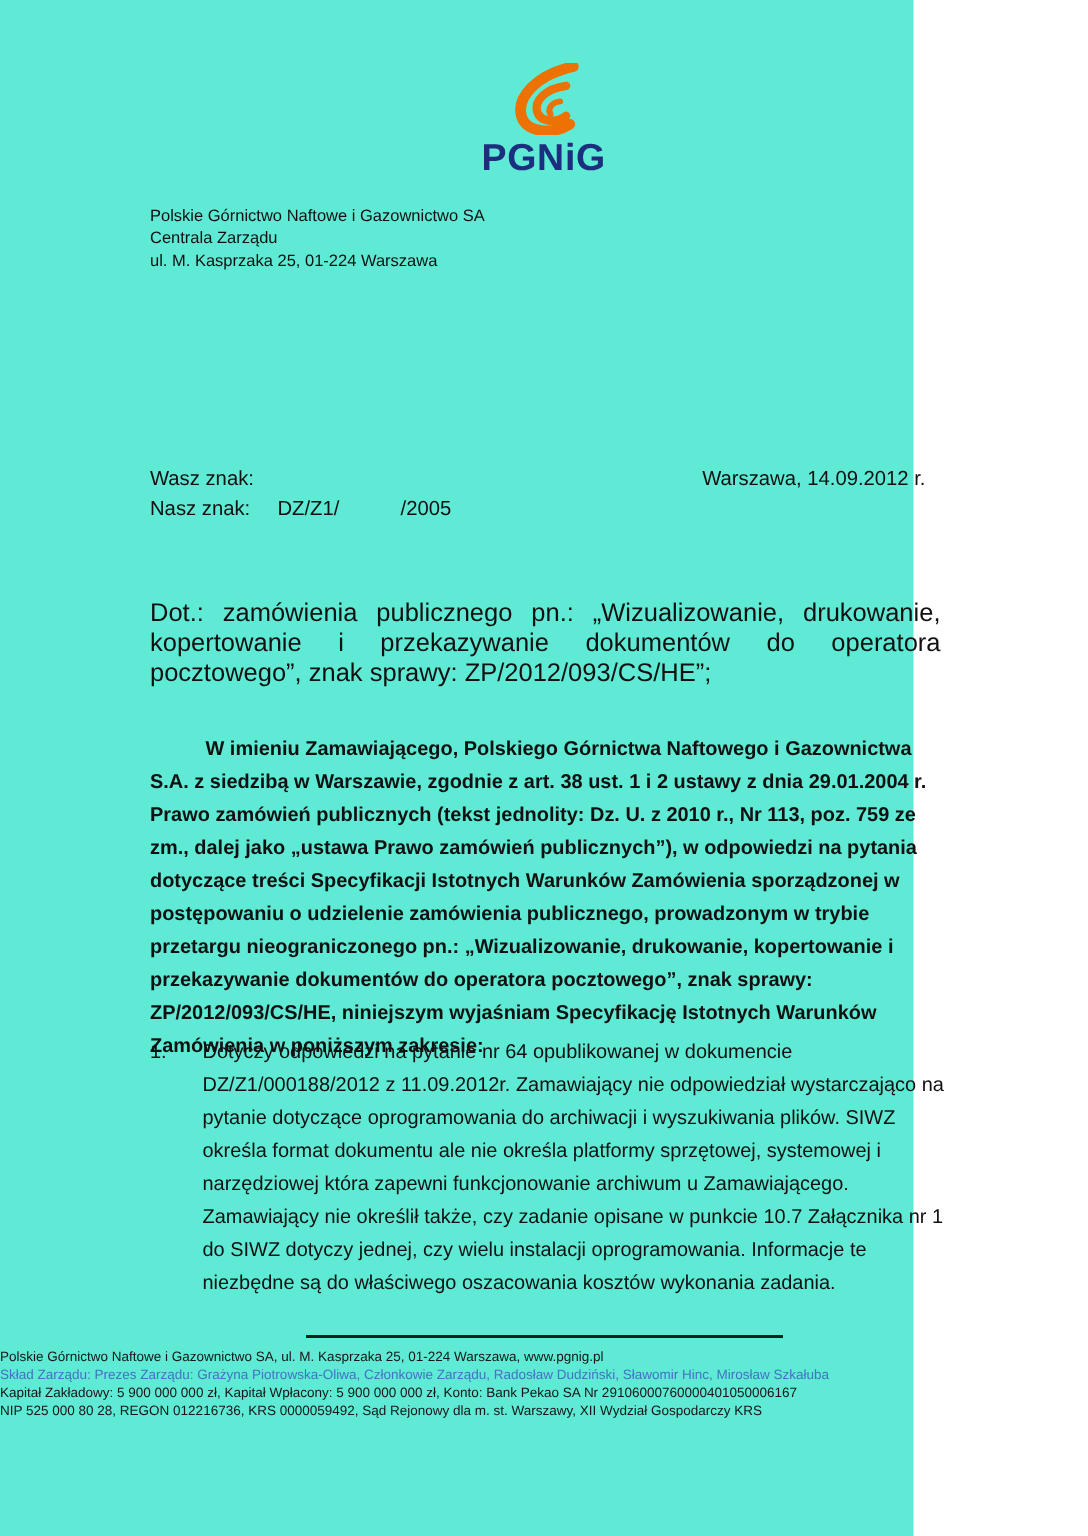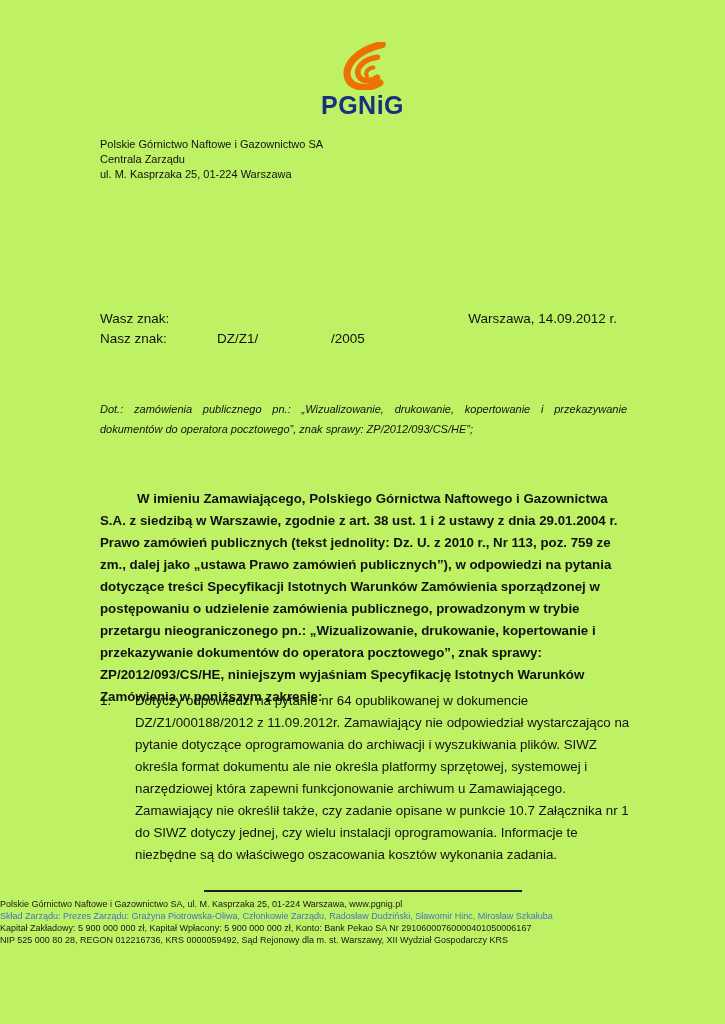--- a/index.html
+++ b/index.html
@@ -3,21 +3,21 @@
 <meta charset="utf-8">
 <style>
   html, body {
     margin: 0; padding: 0;
     width: 725px; height: 1024px;
     background: #ffffff;
     font-family: "Liberation Sans", sans-serif;
     color: #1a1a1a;
     overflow: hidden;
   }
-  .page { position: relative; width: 725px; height: 1024px; background:#bef264; }
+  .page { position: relative; width: 609px; height: 1024px; background:#5eead4; }
 
   
   .logo-block { position: absolute; top: 42px; left: 0; width: 725px; text-align: center; }
   .flame-wrap { height: 48px; line-height: 0; }
   .brand-text {
     display: inline-block;
     margin-top: 1px;
     font-size: 25px;
     font-weight: bold;
     letter-spacing: 0.5px;
@@ -28,27 +28,27 @@
   .sender { position: absolute; top: 137px; left: 100px; font-size: 11px; line-height: 15px; color:#111; }
   .sender .company { font-weight: normal; }
 
   
   .department { position: absolute; top: 205px; left: 100px; font-size: 13.5px; line-height: 19.5px; color:#111; }
   .department .dep-name { font-weight: bold; }
 
   
   .refs { position: absolute; top: 309px; left: 100px; width: 517px; font-size: 13.5px; color:#111; }
   .ref-row1 { display: flex; justify-content: space-between; line-height: 20px; }
-  .ref-row2 { display: flex; line-height: 20px; gap: 32px; }
+  .ref-row2 { display: flex; line-height: 20px; }
   .ref-label { display: inline-block; width: 85px; }
   .ref-part1 { display: inline-block; width: 82px; }
 
   
   .subject { position: absolute; top: 399px; left: 100px; width: 527px;
-             font-size: 11px; line-height: 20px; text-align: justify; color:#111;font-style:italic; }
+             font-size: 17px; line-height: 20px; text-align: justify; color:#111; }
 
   
   .body-par { position: absolute; top: 488px; left: 100px; width: 527px;
               font-size: 13.3px; line-height: 22px; text-indent: 37px; color:#111;font-weight:bold; }
 
   
   .item-list { position: absolute; top: 690px; left: 100px; width: 530px;
                font-size: 13.3px; line-height: 22px; color:#111; }
   .item { display: flex; }
   .item-number { width: 35px; flex-shrink: 0; }

